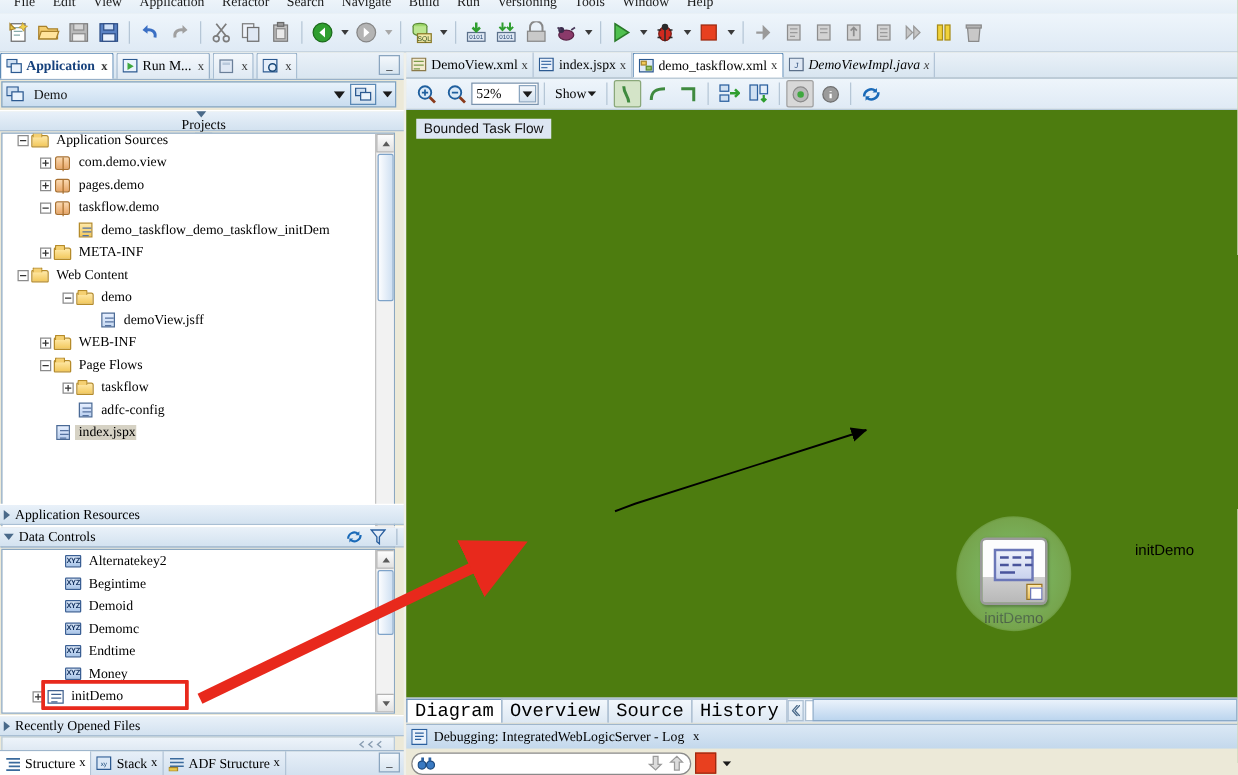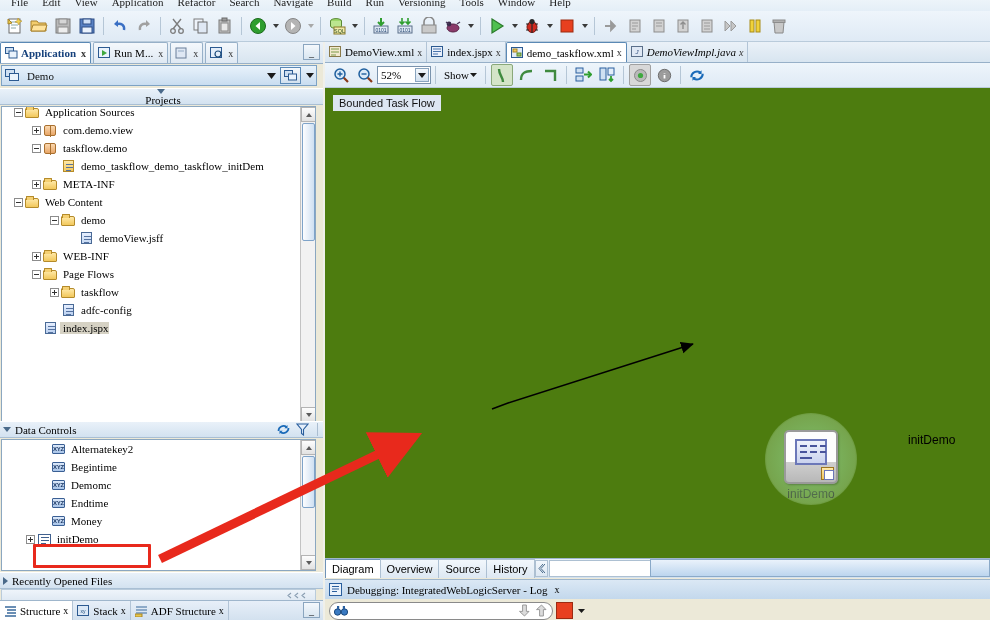--- a/index.html
+++ b/index.html
@@ -316,21 +316,21 @@
 
   
   .dtabs {
     position: absolute; top: 516px; left: 0; width: 665px; height: 20px;
     background: linear-gradient(#e7eff8, #d3e1ef);
     border-top: 1px solid #9fb6cc;
     display: flex; align-items: center;
   }
   .dtab {
     height: 19px; padding: 0 6px; display: flex; align-items: center;
-    font-family: Liberation Sans, sans-serif; font-size: 11px;
+    font-family: Liberation Mono, monospace; font-size: 15px;
     border: 1px solid #adc0d2; border-bottom: none; margin-right: -1px;
     background: linear-gradient(#f2f7fc,#dde8f3);
   }
   .dtab.active { background: #fff; border-color: #6f93b8; }
 
   .loghdr {
     position: absolute; top: 537px; left: 0; width: 665px; height: 20px;
     background: linear-gradient(#dbe8f5, #c3d8ec);
     border-top: 1px solid #9fb6cc;
     display: flex; align-items: center; padding-left: 4px; gap: 3px;
@@ -681,20 +681,28 @@
           <div class="trow">
             <span style="width: 28px; flex: 0 0 28px;"></span>
             <span class="exp plus"></span>
             <span class="ico">
               <span class="pkg"></span>
             </span>
             <span class="tx">com.demo.view</span>
           </div>
           <div class="trow">
             <span style="width: 28px; flex: 0 0 28px;"></span>
+            <span class="exp plus"></span>
+            <span class="ico">
+              <span class="pkg"></span>
+            </span>
+            <span class="tx">pages.demo</span>
+          </div>
+          <div class="trow">
+            <span style="width: 28px; flex: 0 0 28px;"></span>
             <span class="exp"></span>
             <span class="ico">
               <span class="pkg"></span>
             </span>
             <span class="tx">taskflow.demo</span>
           </div>
           <div class="trow">
             <span style="width: 46px; flex: 0 0 46px;"></span>
             <span class="expspace"></span>
             <span class="ico">
@@ -806,20 +814,24 @@
     <div class="hsb" style="top:381px;left:1px;width:315px;border:1px solid #8ba7c0;border-top:none;">
       <div class="sbbtn" style="left:0;top:-1px;height:14px;">
           <i class="carl"></i>
         </div>
       <div class="thumb" style="left:16px;width:218px;"></div>
       <div class="sbbtn" style="left:298px;top:-1px;height:14px;">
           <i class="carr"></i>
         </div>
     </div>
 
+    <div class="panelhdr" style="top:361px;">
+      <span class="twisty closed"></span>
+      <span>Application Resources</span>
+    </div>
 
     <div class="panelhdr" style="top:379px;">
       <span class="twisty"></span>
       <span>Data Controls</span>
       <span style="flex:1"></span>
       <span style="width:19px;height:15px;display:flex;align-items:center;justify-content:center;">
         <svg width="15" height="13" viewBox="0 0 14 13">
             <path d="M2 8a5 5 0 018-4" fill="none" stroke="#1a6ab8" stroke-width="1.7"></path>
             <path d="M11 2v3.2H7.9z" fill="#1a6ab8"></path>
             <path d="M12 5a5 5 0 01-8 4" fill="none" stroke="#1a6ab8" stroke-width="1.7"></path>
@@ -845,20 +857,28 @@
             </span>
             <span class="tx">Alternatekey2</span>
           </div>
           <div class="trow">
             <span style="width: 36px; flex: 0 0 36px;"></span>
             <span class="expspace"></span>
             <span class="ico">
               <span class="xyz">XYZ</span>
             </span>
             <span class="tx">Begintime</span>
+          </div>
+          <div class="trow">
+            <span style="width: 36px; flex: 0 0 36px;"></span>
+            <span class="expspace"></span>
+            <span class="ico">
+              <span class="xyz">XYZ</span>
+            </span>
+            <span class="tx">Demoid</span>
           </div>
           <div class="trow">
             <span style="width: 36px; flex: 0 0 36px;"></span>
             <span class="expspace"></span>
             <span class="ico">
               <span class="xyz">XYZ</span>
             </span>
             <span class="tx">Demomc</span>
           </div>
           <div class="trow">

